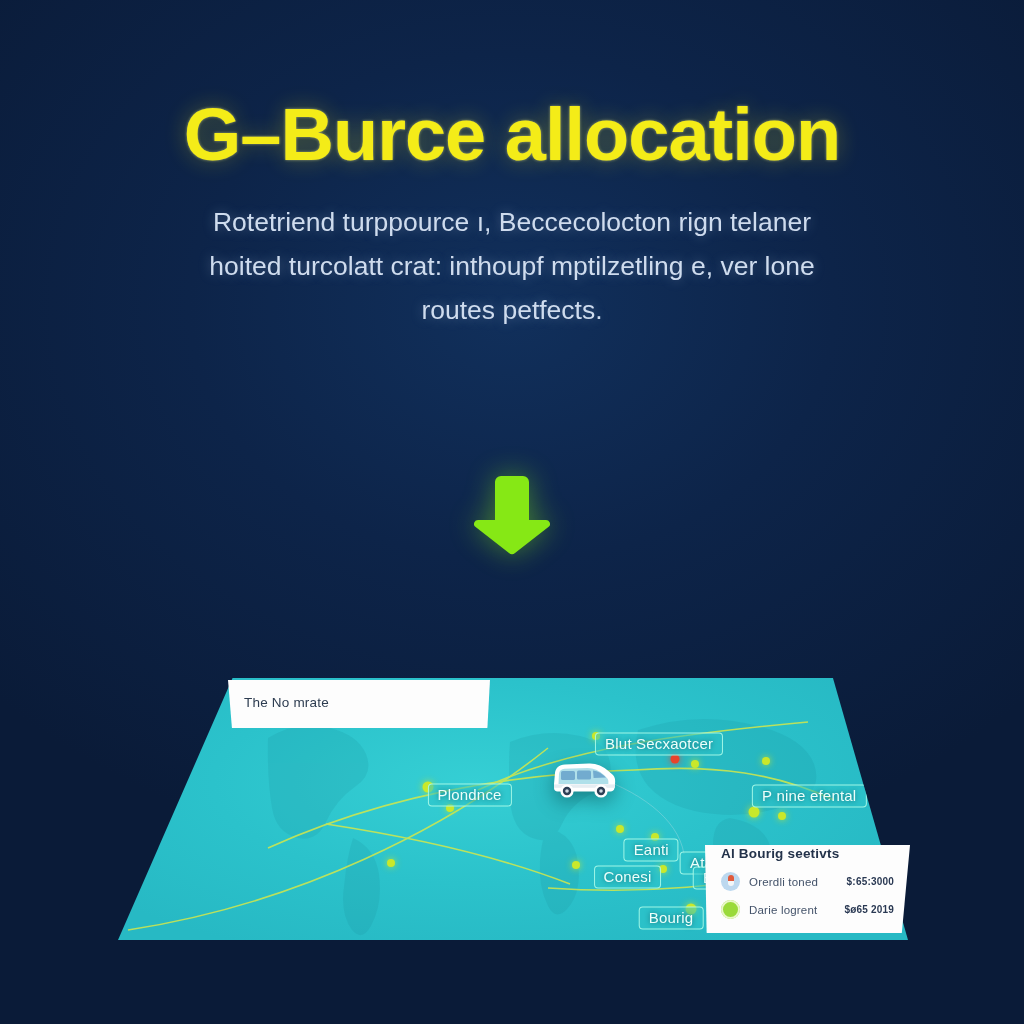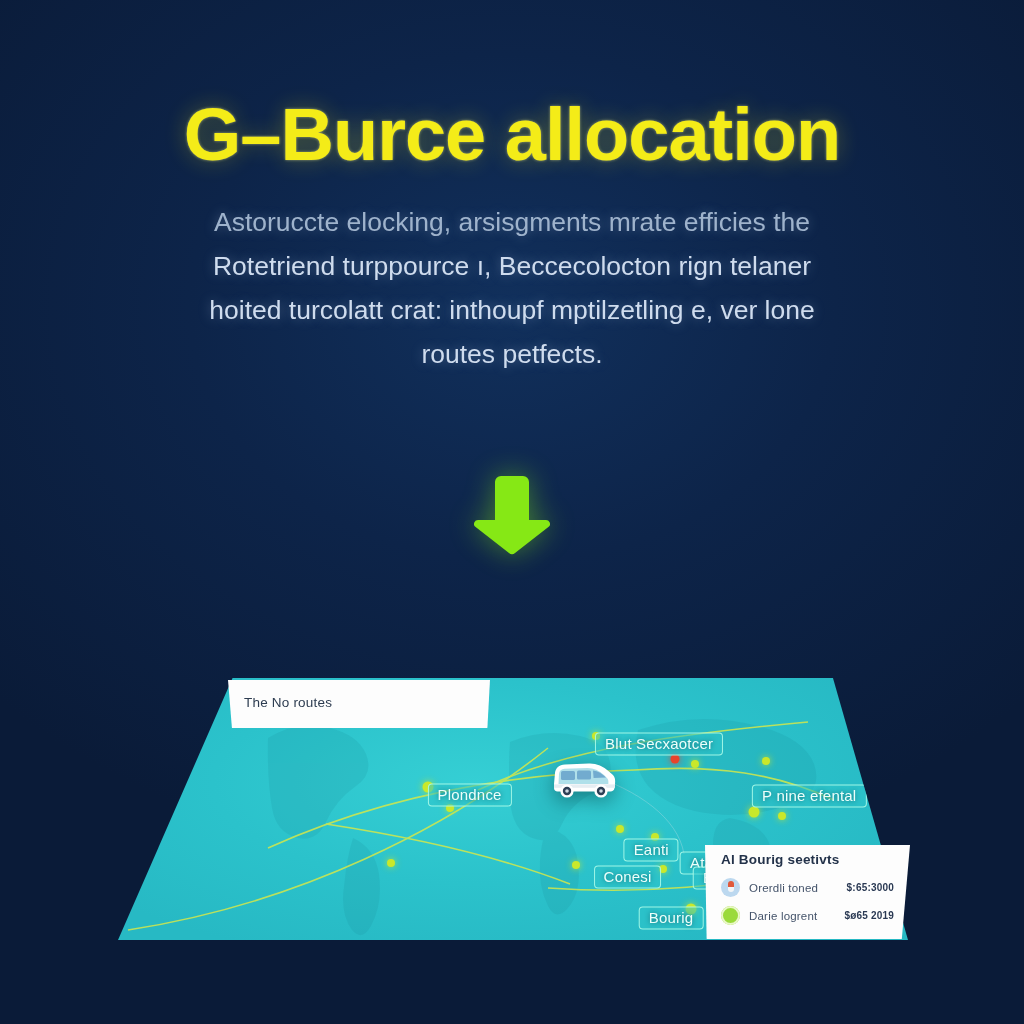--- a/index.html
+++ b/index.html
@@ -159,21 +159,21 @@
     font-size: 13.5px;
     line-height: 20px;
     color: #2d3c50;
     letter-spacing: 0.2px;
   }
 
   .card-legend {
     left: 705px;
     top: 845px;
     width: 205px;
-    padding: 7px 16px 14px;
+    padding: 1px 16px 14px;
     clip-path: polygon(0% 0%, 100% 0%, 96% 100%, 0.8% 100%);
   }
   .card-legend .legend-title {
     font-size: 13.5px;
     font-weight: bold;
     color: #23324a;
     margin-bottom: 11px;
     letter-spacing: 0.2px;
   }
   .legend-row {
@@ -218,21 +218,20 @@
   }
 </style>
 </head>
 <body>
 
 <div id="slide">
 
   <div class="head-block">
     <div class="title">G–Burce allocation</div>
     <div class="subtitle">
-      <span class="sline dim">Astoruccte elocking, arsisgments mrate efficies the</span>
       <span class="sline">Rotetriend turppource ı, Beccecolocton rign telaner</span>
       <span class="sline">hoited turcolatt crat: inthoupf mptilzetling e, ver lone</span>
       <span class="sline">routes petfects.</span>
     </div>
   </div>
 
   <div class="arrow-wrap">
     <svg viewBox="0 0 110 90" width="110" height="90" aria-hidden="true">
       <path d="M44 6 h22 a6 6 0 0 1 6 6 v38 h17 a4 4 0 0 1 3 6.6 L58 83 a4 4 0 0 1 -6 0 L18 56.6 A4 4 0 0 1 21 50 h17 V12 a6 6 0 0 1 6 -6 z" fill="#86e815"></path>
     </svg>
@@ -316,21 +315,21 @@
       <circle cx="18" cy="37" r="6.6" fill="#ffffff"></circle>
       <circle cx="18" cy="37" r="4.2" fill="#2e3f55"></circle>
       <circle cx="18" cy="37" r="1.8" fill="#cfd9e2"></circle>
       <circle cx="52" cy="37" r="6.6" fill="#ffffff"></circle>
       <circle cx="52" cy="37" r="4.2" fill="#2e3f55"></circle>
       <circle cx="52" cy="37" r="1.8" fill="#cfd9e2"></circle>
     </svg>
   </div>
 
   <div class="card card-note">
-    <div class="nline">The No routes</div>
+    <div class="nline">The No mrate</div>
   </div>
 
   <div class="card card-legend">
     <div class="legend-title">Al Bourig seetivts</div>
 
     <div class="legend-row">
       <span class="legend-ico pin"></span>
       <span class="legend-label">Orerdli toned</span>
       <span class="legend-val">$:65:3000</span>
     </div>

